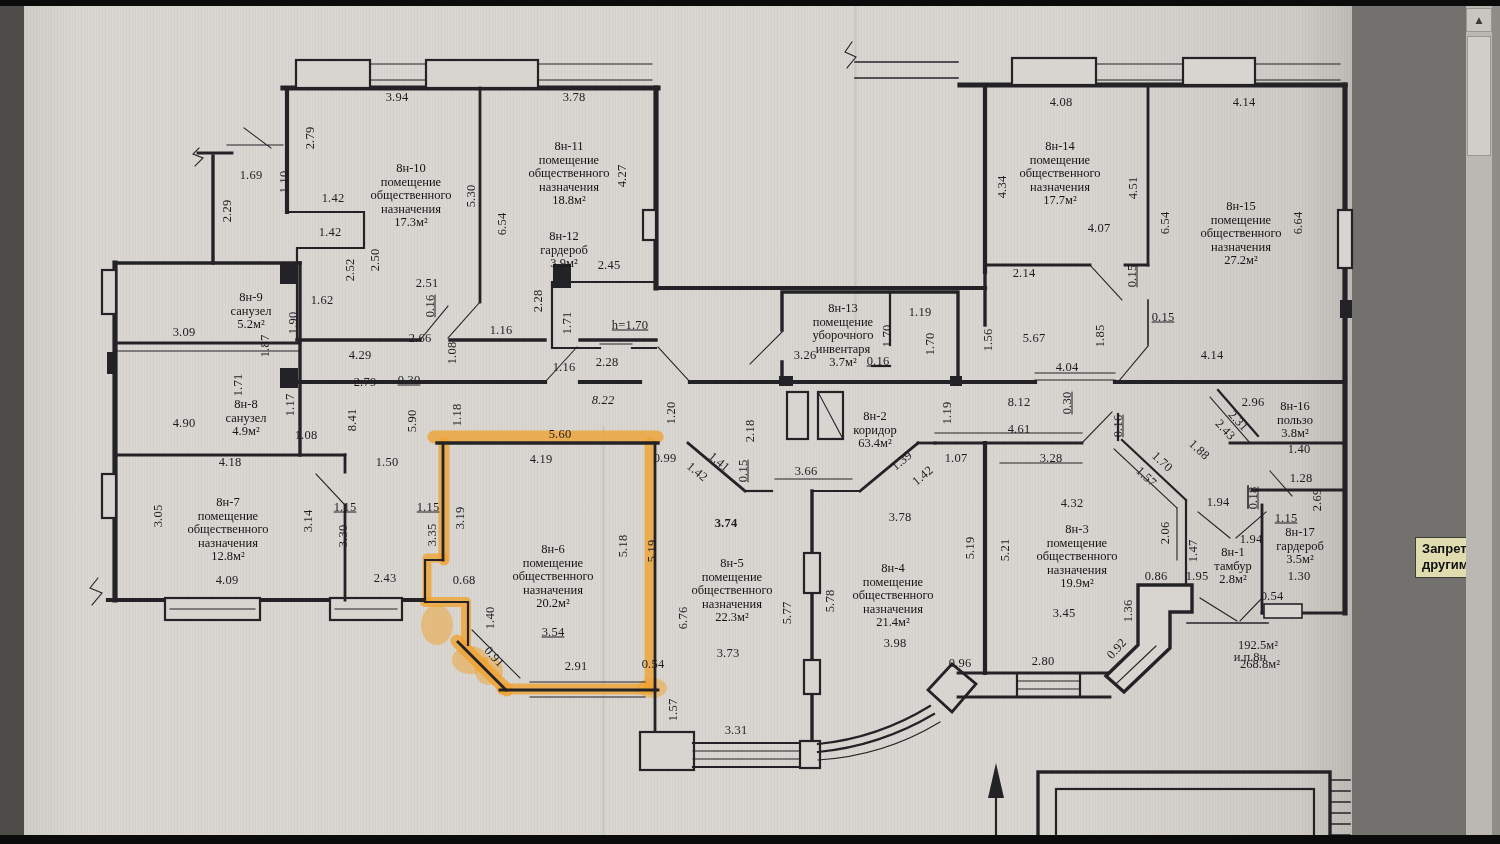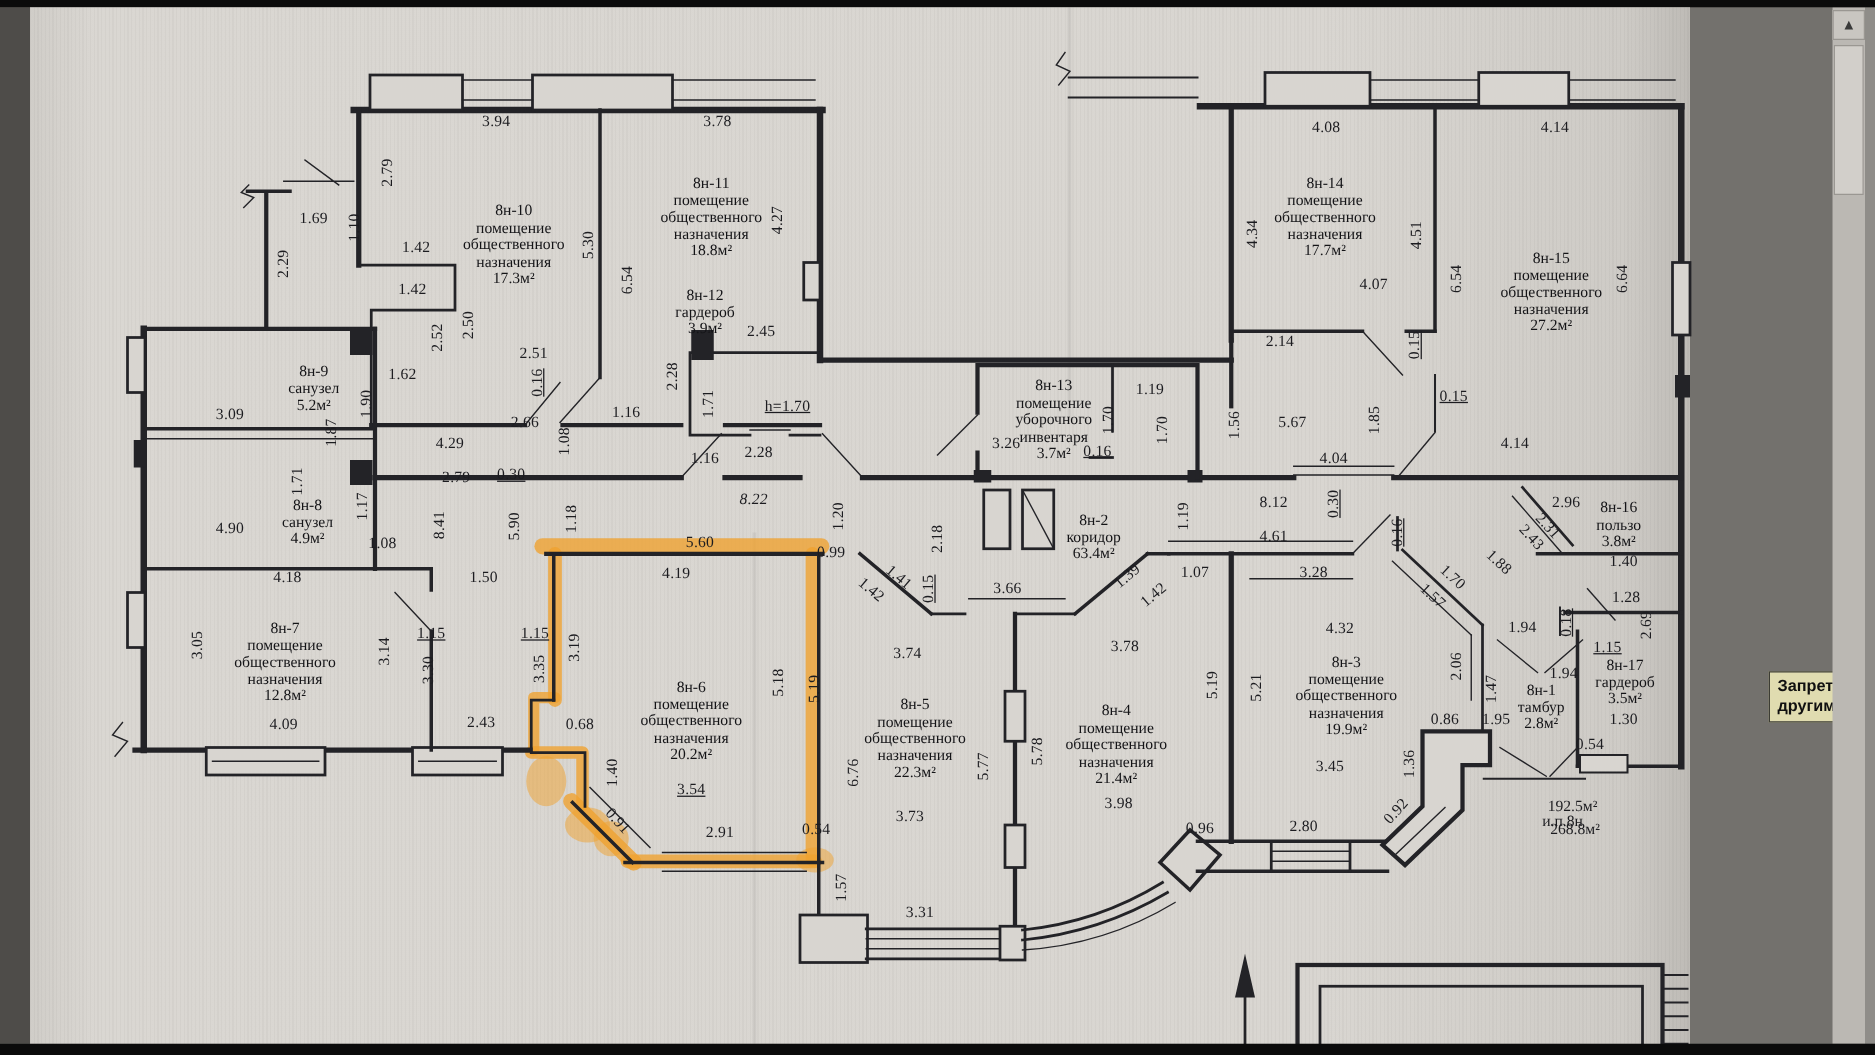--- a/index.html
+++ b/index.html
@@ -273,21 +273,21 @@
       <span class="dim" style="left: 343px; top: 536px; transform: translate(-50%, -50%) rotate(-90deg);">3.30</span>
       <span class="dim u" style="left: 345px; top: 507px;">1.15</span>
       <span class="dim" style="left: 227px; top: 580px;">4.09</span>
       <span class="dim" style="left: 385px; top: 578px;">2.43</span>
       <span class="dim" style="left: 352px; top: 420px; transform: translate(-50%, -50%) rotate(-90deg);">8.41</span>
       <span class="dim" style="left: 412px; top: 421px; transform: translate(-50%, -50%) rotate(-90deg);">5.90</span>
       <span class="dim" style="left: 457px; top: 415px; transform: translate(-50%, -50%) rotate(-90deg);">1.18</span>
       <span class="dim" style="left: 560px; top: 434px;">5.60</span>
       <span class="dim" style="left: 541px; top: 459px;">4.19</span>
       <span class="dim" style="left: 671px; top: 413px; transform: translate(-50%, -50%) rotate(-90deg);">1.20</span>
-      <span class="dim" style="left: 665px; top: 442px;">0.99</span>
+      <span class="dim" style="left: 665px; top: 458px;">0.99</span>
       <span class="dim" style="left: 460px; top: 518px; transform: translate(-50%, -50%) rotate(-90deg);">3.19</span>
       <span class="dim" style="left: 432px; top: 535px; transform: translate(-50%, -50%) rotate(-90deg);">3.35</span>
       <span class="dim u" style="left: 428px; top: 507px;">1.15</span>
       <span class="dim" style="left: 464px; top: 580px;">0.68</span>
       <span class="dim" style="left: 490px; top: 618px; transform: translate(-50%, -50%) rotate(-90deg);">1.40</span>
       <span class="dim" style="left: 494px; top: 657px; transform: translate(-50%, -50%) rotate(47deg);">0.91</span>
       <span class="dim" style="left: 553px; top: 632px; text-decoration: underline;">3.54</span>
       <span class="dim" style="left: 576px; top: 666px;">2.91</span>
       <span class="dim" style="left: 623px; top: 546px; transform: translate(-50%, -50%) rotate(-90deg);">5.18</span>
       <span class="dim" style="left: 652px; top: 551px; transform: translate(-50%, -50%) rotate(-90deg);">5.19</span>
@@ -299,21 +299,21 @@
       <span class="dim" style="left: 930px; top: 344px; transform: translate(-50%, -50%) rotate(-90deg);">1.70</span>
       <span class="dim u" style="left: 878px; top: 361px;">0.16</span>
       <span class="dim" style="left: 750px; top: 431px; transform: translate(-50%, -50%) rotate(-90deg);">2.18</span>
       <span class="dim" style="left: 697px; top: 472px; transform: translate(-50%, -50%) rotate(40deg);">1.42</span>
       <span class="dim" style="left: 719px; top: 462px; transform: translate(-50%, -50%) rotate(40deg);">1.41</span>
       <span class="dim u" style="left: 743px; top: 471px; transform: translate(-50%, -50%) rotate(-90deg);">0.15</span>
       <span class="dim" style="left: 806px; top: 471px;">3.66</span>
       <span class="dim" style="left: 902px; top: 461px; transform: translate(-50%, -50%) rotate(-40deg);">1.39</span>
       <span class="dim" style="left: 923px; top: 476px; transform: translate(-50%, -50%) rotate(-40deg);">1.42</span>
       <span class="dim" style="left: 956px; top: 458px;">1.07</span>
-      <span class="dim" style="left: 726px; top: 523px;">3.74</span>
+      <span class="dim" style="left: 726px; top: 523px; font-weight: bold;">3.74</span>
       <span class="dim" style="left: 900px; top: 517px;">3.78</span>
       <span class="dim" style="left: 947px; top: 413px; transform: translate(-50%, -50%) rotate(-90deg);">1.19</span>
       <span class="dim" style="left: 1019px; top: 402px;">8.12</span>
       <span class="dim" style="left: 1019px; top: 429px;">4.61</span>
       <span class="dim u" style="left: 1067px; top: 403px; transform: translate(-50%, -50%) rotate(-90deg);">0.30</span>
       <span class="dim" style="left: 1067px; top: 367px;">4.04</span>
       <span class="dim" style="left: 1034px; top: 338px;">5.67</span>
       <span class="dim" style="left: 1100px; top: 336px; transform: translate(-50%, -50%) rotate(-90deg);">1.85</span>
       <span class="dim" style="left: 988px; top: 340px; transform: translate(-50%, -50%) rotate(-90deg);">1.56</span>
       <span class="dim" style="left: 1212px; top: 355px;">4.14</span>

